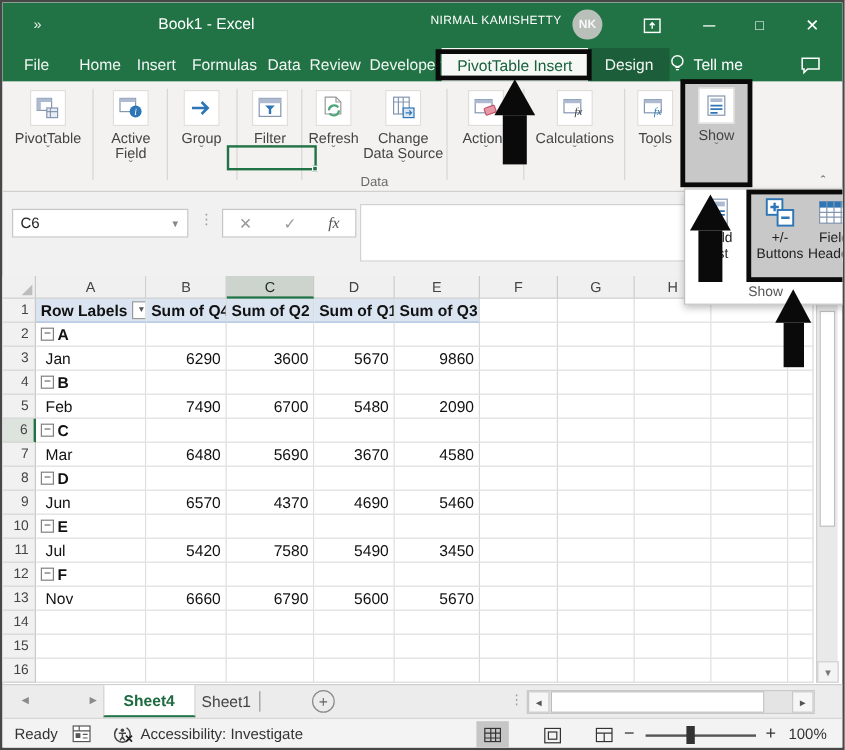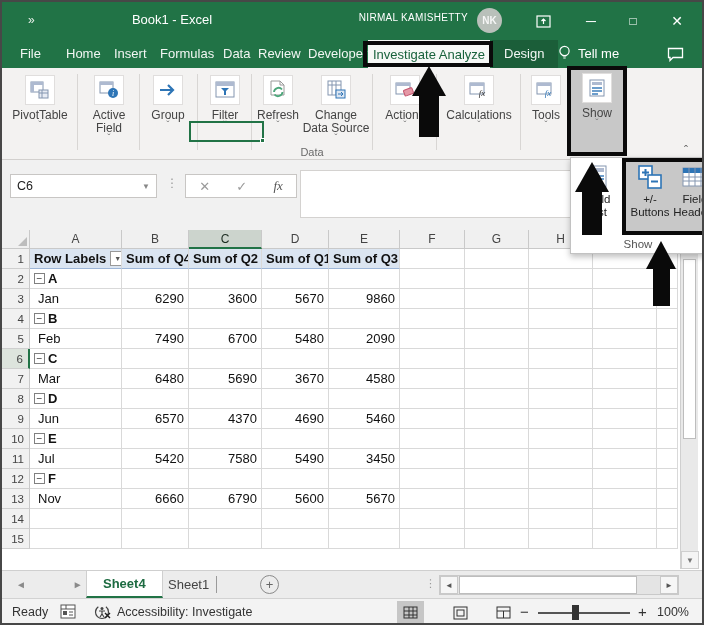--- a/index.html
+++ b/index.html
@@ -141,21 +141,21 @@
 
   <div id="tabbar">
     <span class="rtab" id="tab-file">File</span>
     <span class="rtab" id="tab-home">Home</span>
     <span class="rtab" id="tab-insert">Insert</span>
     <span class="rtab" id="tab-formulas">Formulas</span>
     <span class="rtab" id="tab-data">Data</span>
     <span class="rtab" id="tab-review">Review</span>
     <span class="rtab" id="tab-developer">Developer</span>
     <div id="design-shade"></div>
-    <span id="tab-active">Investigate Analyze</span>
+    <span id="tab-active">PivotTable Insert</span>
     <span class="rtab" id="tab-design">Design</span>
     <span id="tellme">
       <svg width="13" height="16" viewBox="0 0 13 16">
           <circle cx="6.5" cy="6" r="4.6" fill="none" stroke="#fff" stroke-width="1.2"></circle>
           <path d="M4.8 11 L8.2 11 M5.3 13 L7.7 13" stroke="#fff" stroke-width="1.2"></path>
         </svg>
       <span>Tell me</span>
     </span>
     <span id="comment-icon">
       <svg width="17" height="15" viewBox="0 0 17 15">
@@ -527,20 +527,33 @@
         <div class="cell" style="width:67px"></div>
         <div class="cell" style="width:73px"></div>
         <div class="cell" style="width:67px"></div>
         <div class="cell" style="width:71px"></div>
         <div class="cell" style="width:65px"></div>
         <div class="cell" style="width:64px"></div>
         <div class="cell" style="width:64px"></div>
         <div class="cell" style="width:64px"></div>
         <div class="cell" style="width:21px"></div>
       </div>
+      <div class="grid-row">
+        <div class="cell gutter">16</div>
+        <div class="cell" style="width:92px"></div>
+        <div class="cell" style="width:67px"></div>
+        <div class="cell" style="width:73px"></div>
+        <div class="cell" style="width:67px"></div>
+        <div class="cell" style="width:71px"></div>
+        <div class="cell" style="width:65px"></div>
+        <div class="cell" style="width:64px"></div>
+        <div class="cell" style="width:64px"></div>
+        <div class="cell" style="width:64px"></div>
+        <div class="cell" style="width:21px"></div>
+      </div>
     </div>
   <div id="sel-overlay">
       <span id="sel-handle"></span>
     </div>
 
   <div id="vscroll">
     <div id="vthumb"></div>
     <div id="vdown">▼</div>
   </div>
 

